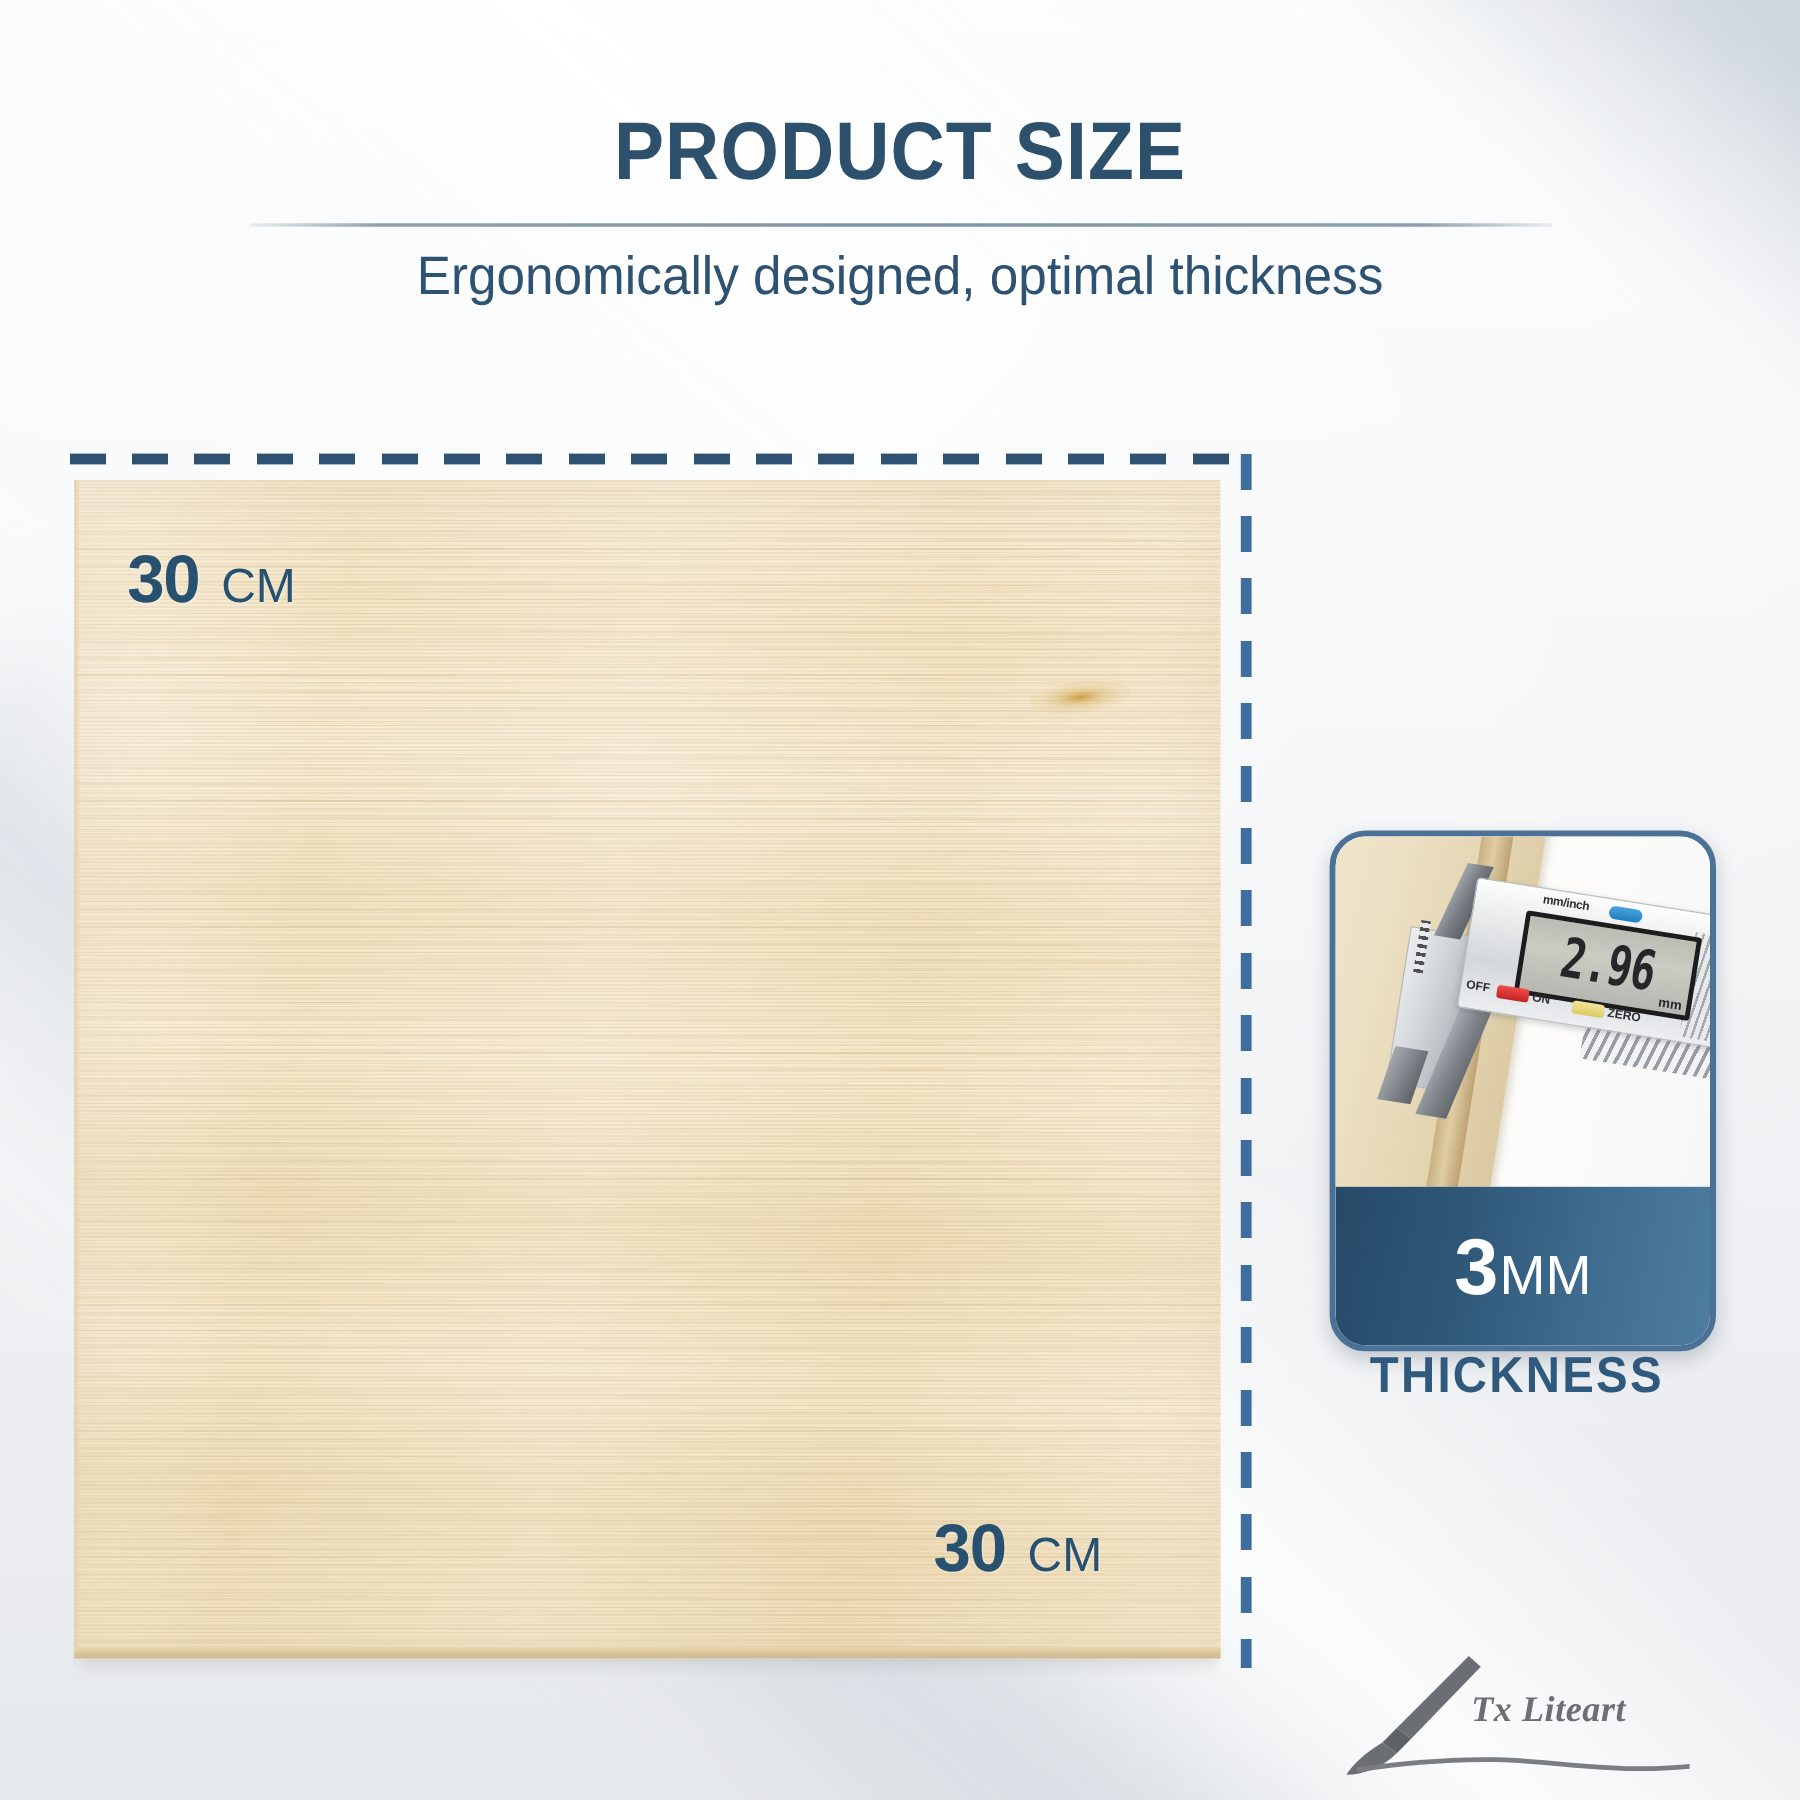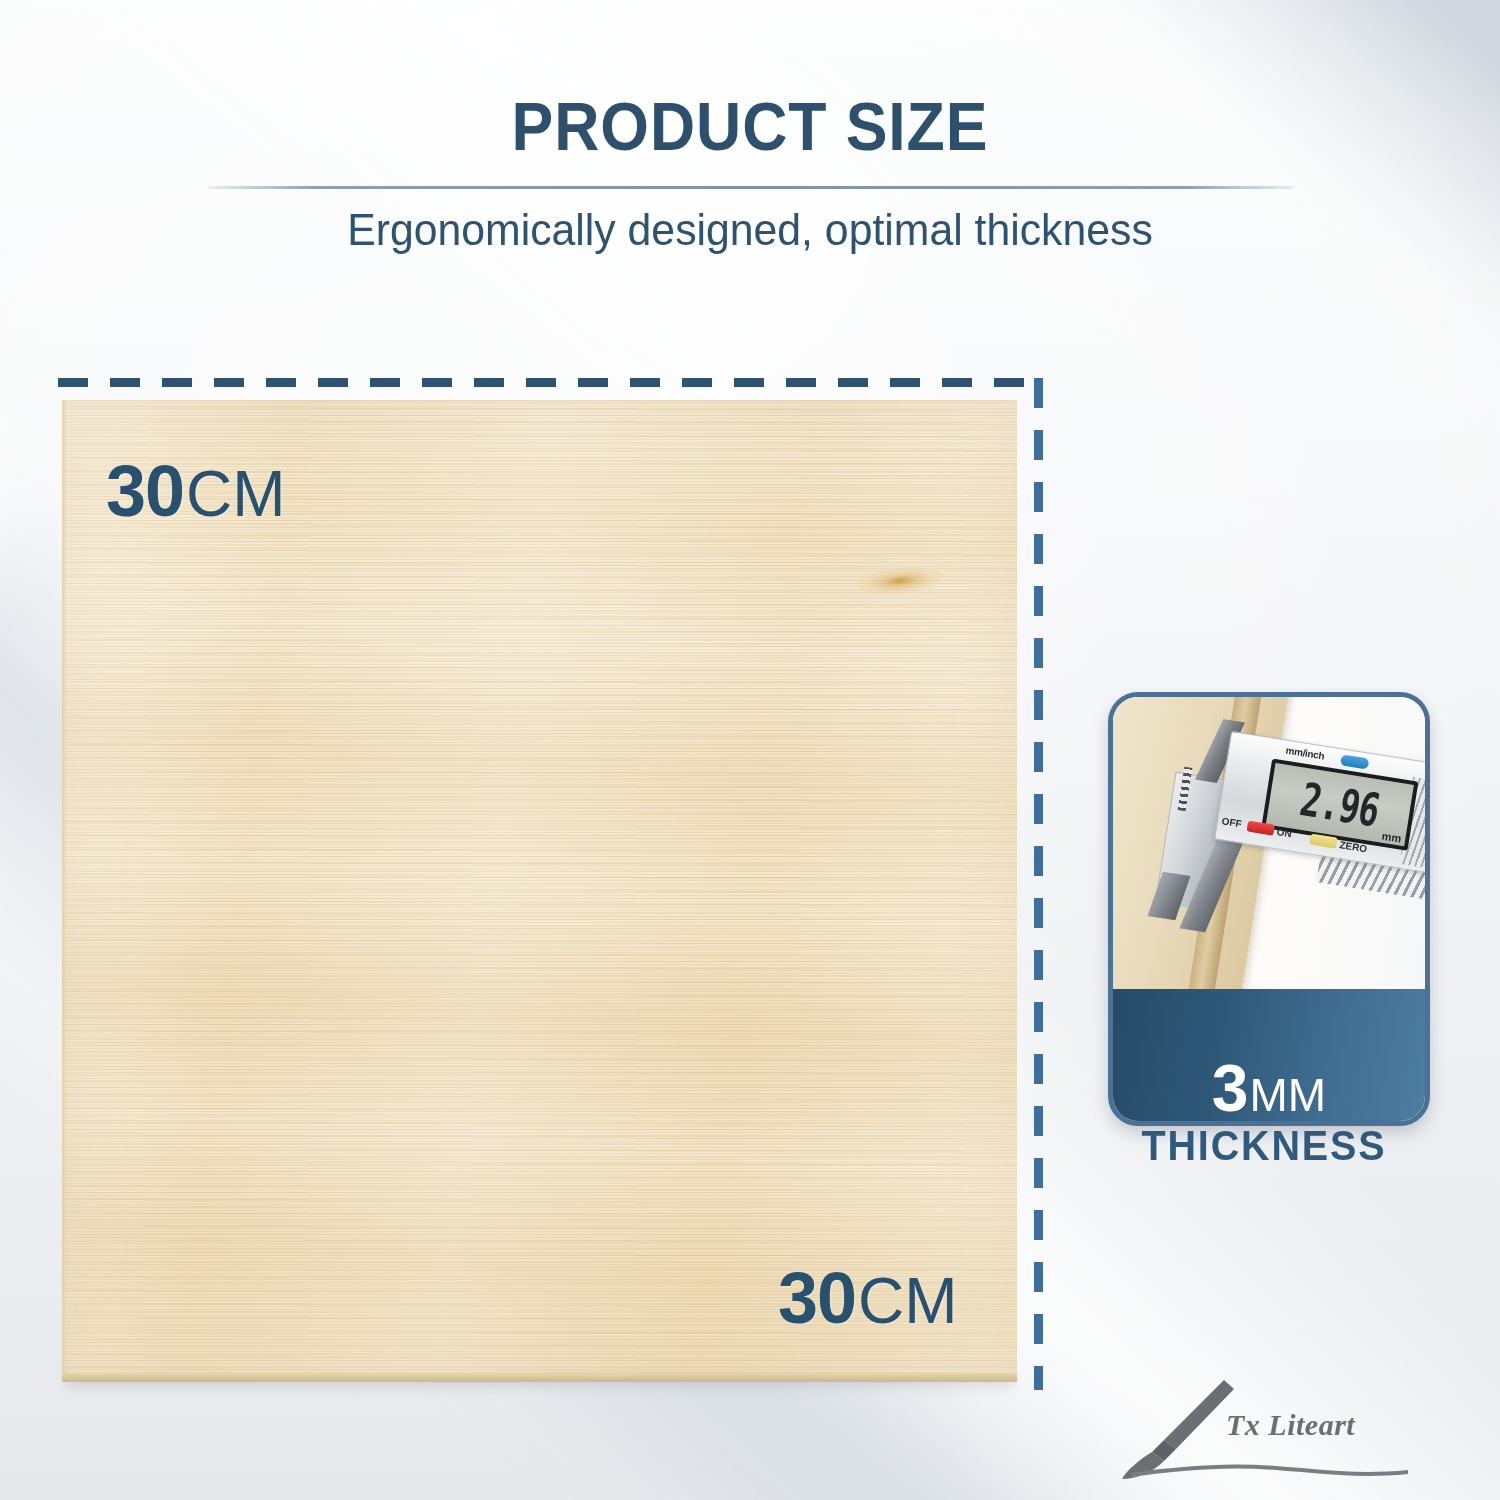--- a/index.html
+++ b/index.html
@@ -139,22 +139,22 @@
   #wood-edge-left{
     position:absolute;left:0;top:0;width:5px;height:100%;
     background:linear-gradient(90deg,rgba(225,208,170,.9) 0%,rgba(255,255,255,0) 100%);
   }
 
   
   .dim{
     position:absolute;color:#28506f;line-height:1;white-space:nowrap;
     text-shadow:1px 1px 2px rgba(255,255,255,.35);
   }
-  .dim .num{font-size:72px;font-weight:700;letter-spacing:-1px;}
-  .dim .unit{font-size:64px;font-weight:400;letter-spacing:0px;margin-left:2px;}
+  .dim .num{font-size:56px;font-weight:700;letter-spacing:-1px;}
+  .dim .unit{font-size:40px;font-weight:400;letter-spacing:0px;margin-left:18px;}
   #dim-top{left:106px;top:455px;}
   #dim-bottom{left:778px;top:1262px;}
 
   
   #thickness-card{
     position:absolute;left:1108px;top:692px;width:312px;height:424px;
     border-radius:30px;
     border:5px solid #4b7196;
     background:#ffffff;
     overflow:hidden;
@@ -252,21 +252,21 @@
   }
   .cal-slot{
     position:absolute;left:68px;top:70px;width:8px;height:44px;
     transform:rotate(9deg);
     background:repeating-linear-gradient(0deg,#4c5156 0px,#4c5156 3px,#e8eaec 3px,#e8eaec 7px);
   }
 
   #band{
     position:absolute;left:0;bottom:0;width:100%;height:132px;
     background:linear-gradient(100deg,#264a68 0%,#2f5878 34%,#416f93 72%,#4d7da1 100%);
-    display:flex;align-items:flex-end;justify-content:center;
+    display:flex;align-items:center;justify-content:center;
   }
   #band-text{color:#ffffff;line-height:1;white-space:nowrap;}
   #band-text .num{font-size:66px;font-weight:700;}
   #band-text .unit{font-size:46px;font-weight:400;margin-left:1px;}
 
   #thickness-caption{
     position:absolute;left:1108px;top:1122px;width:312px;text-align:center;
     font-size:42px;font-weight:700;color:#2f5a7d;letter-spacing:2px;
     transform:scaleX(.94);
   }

